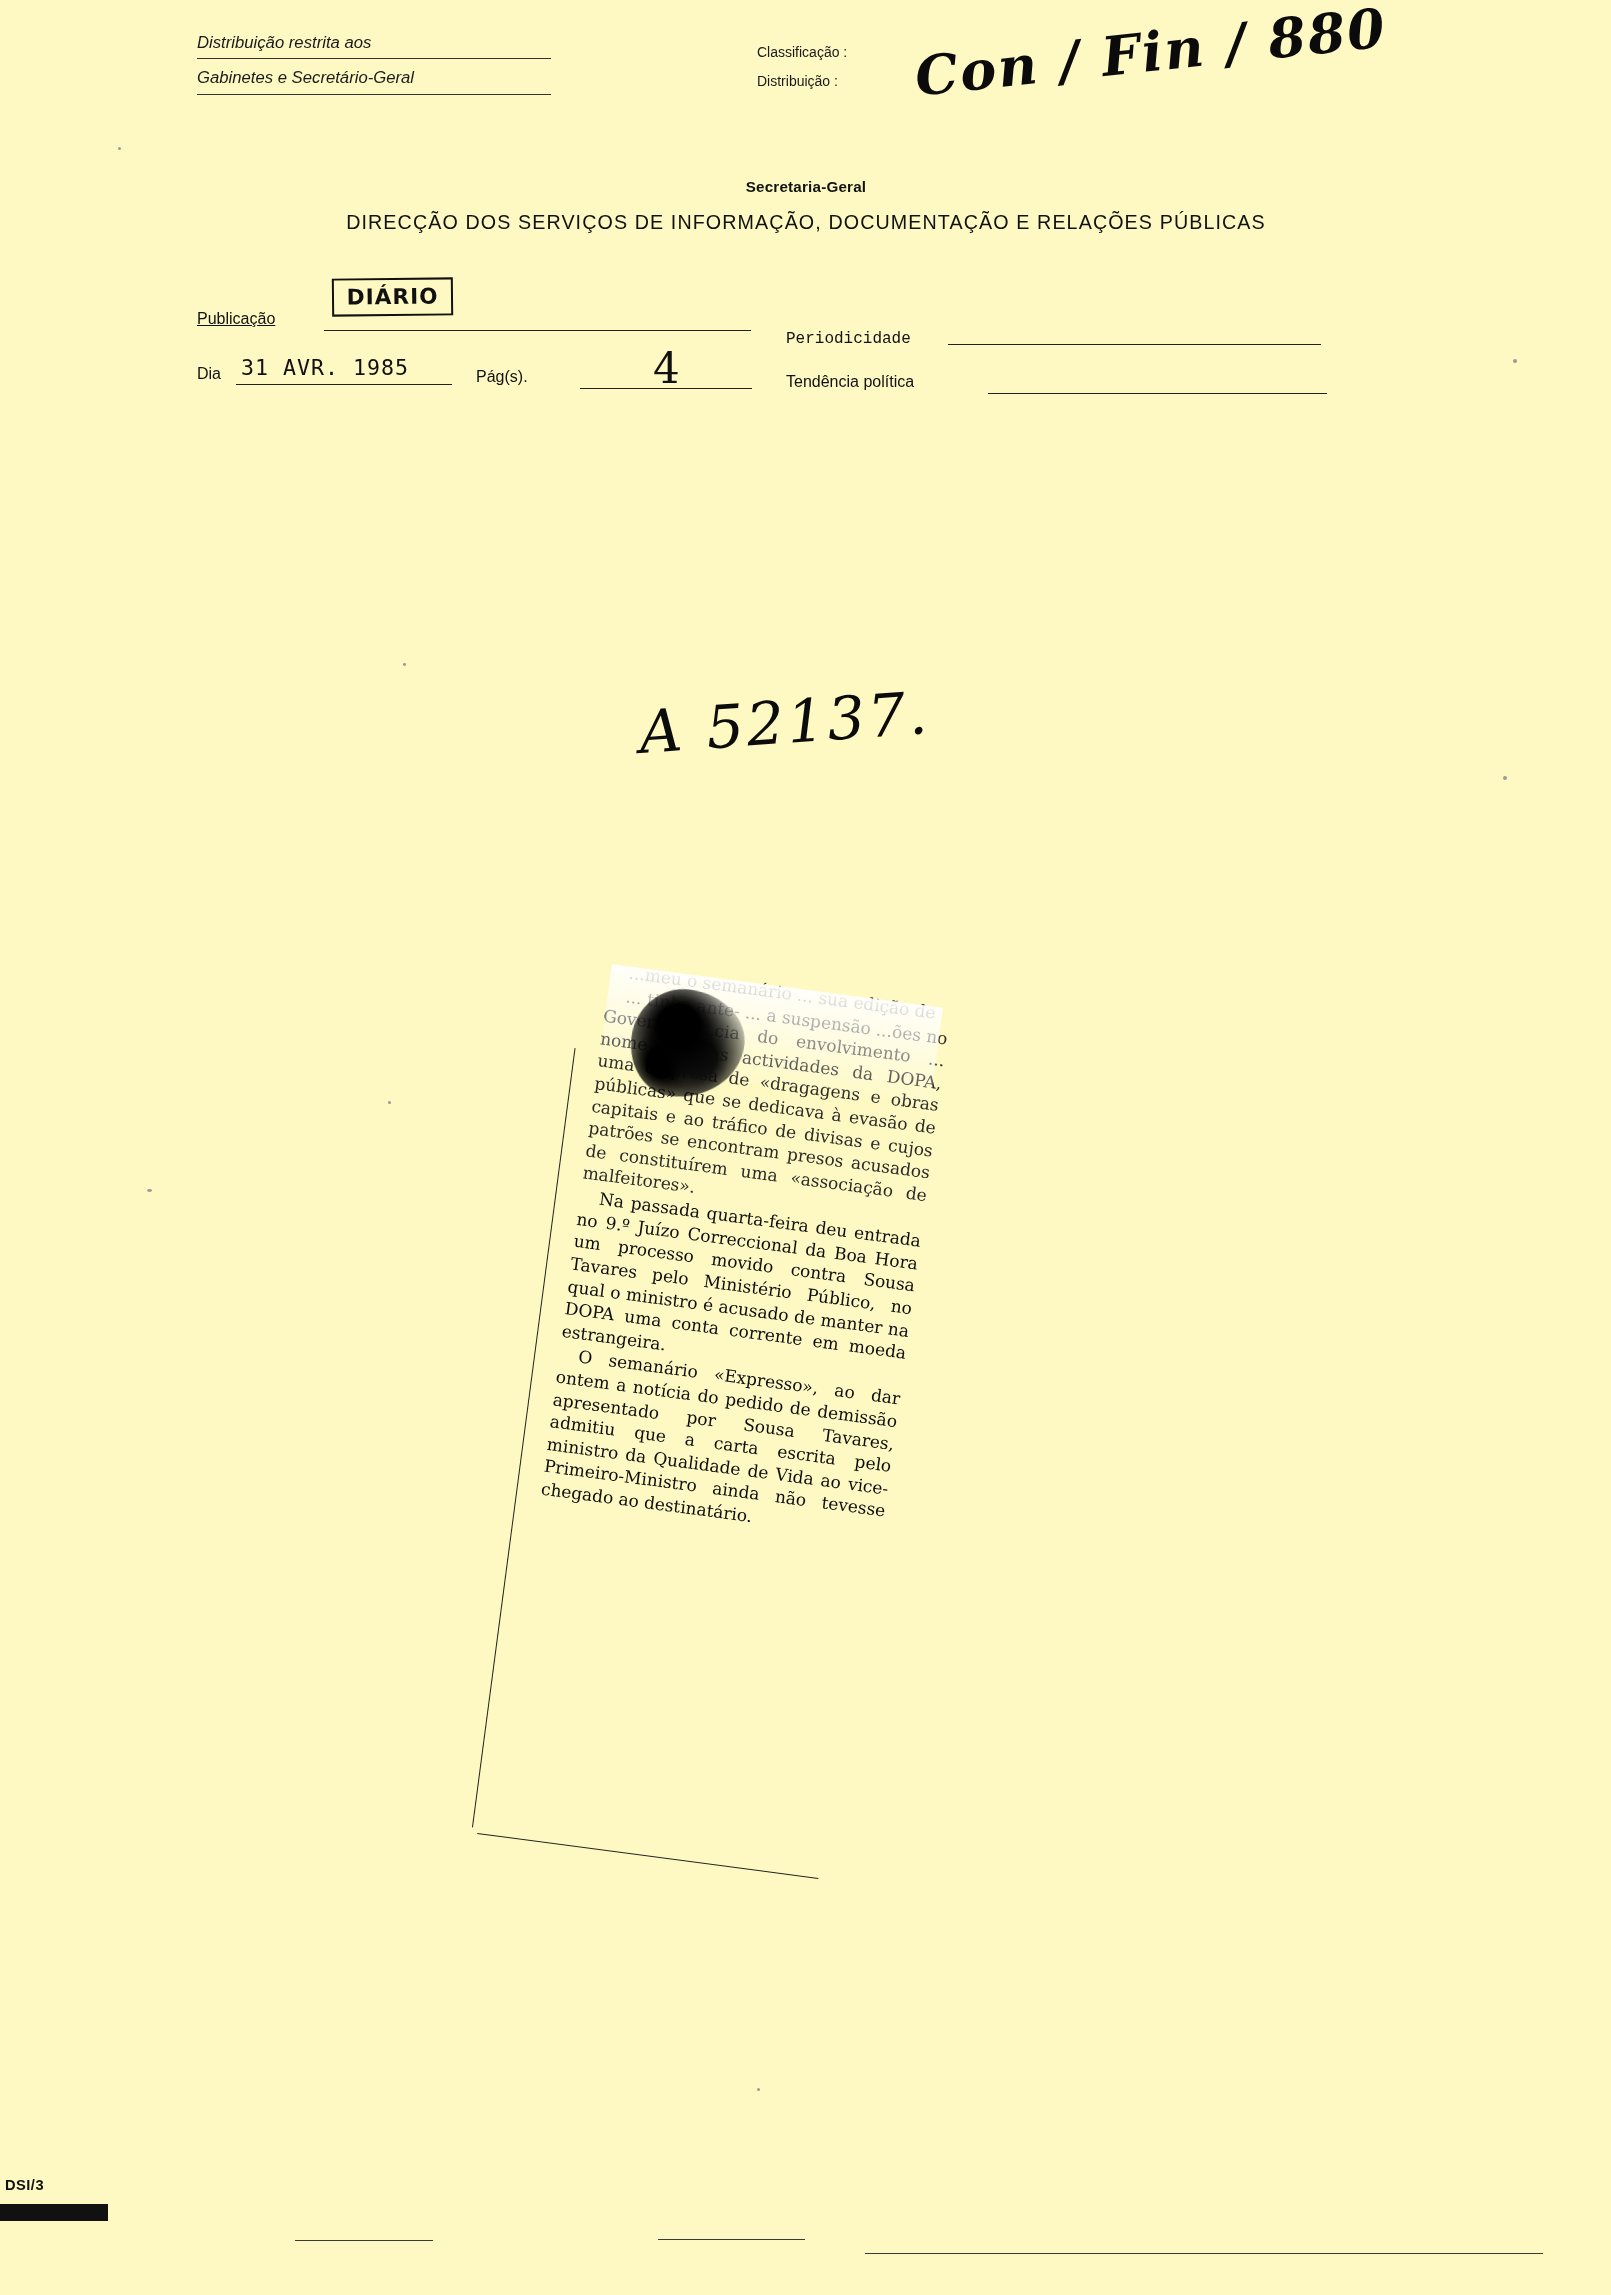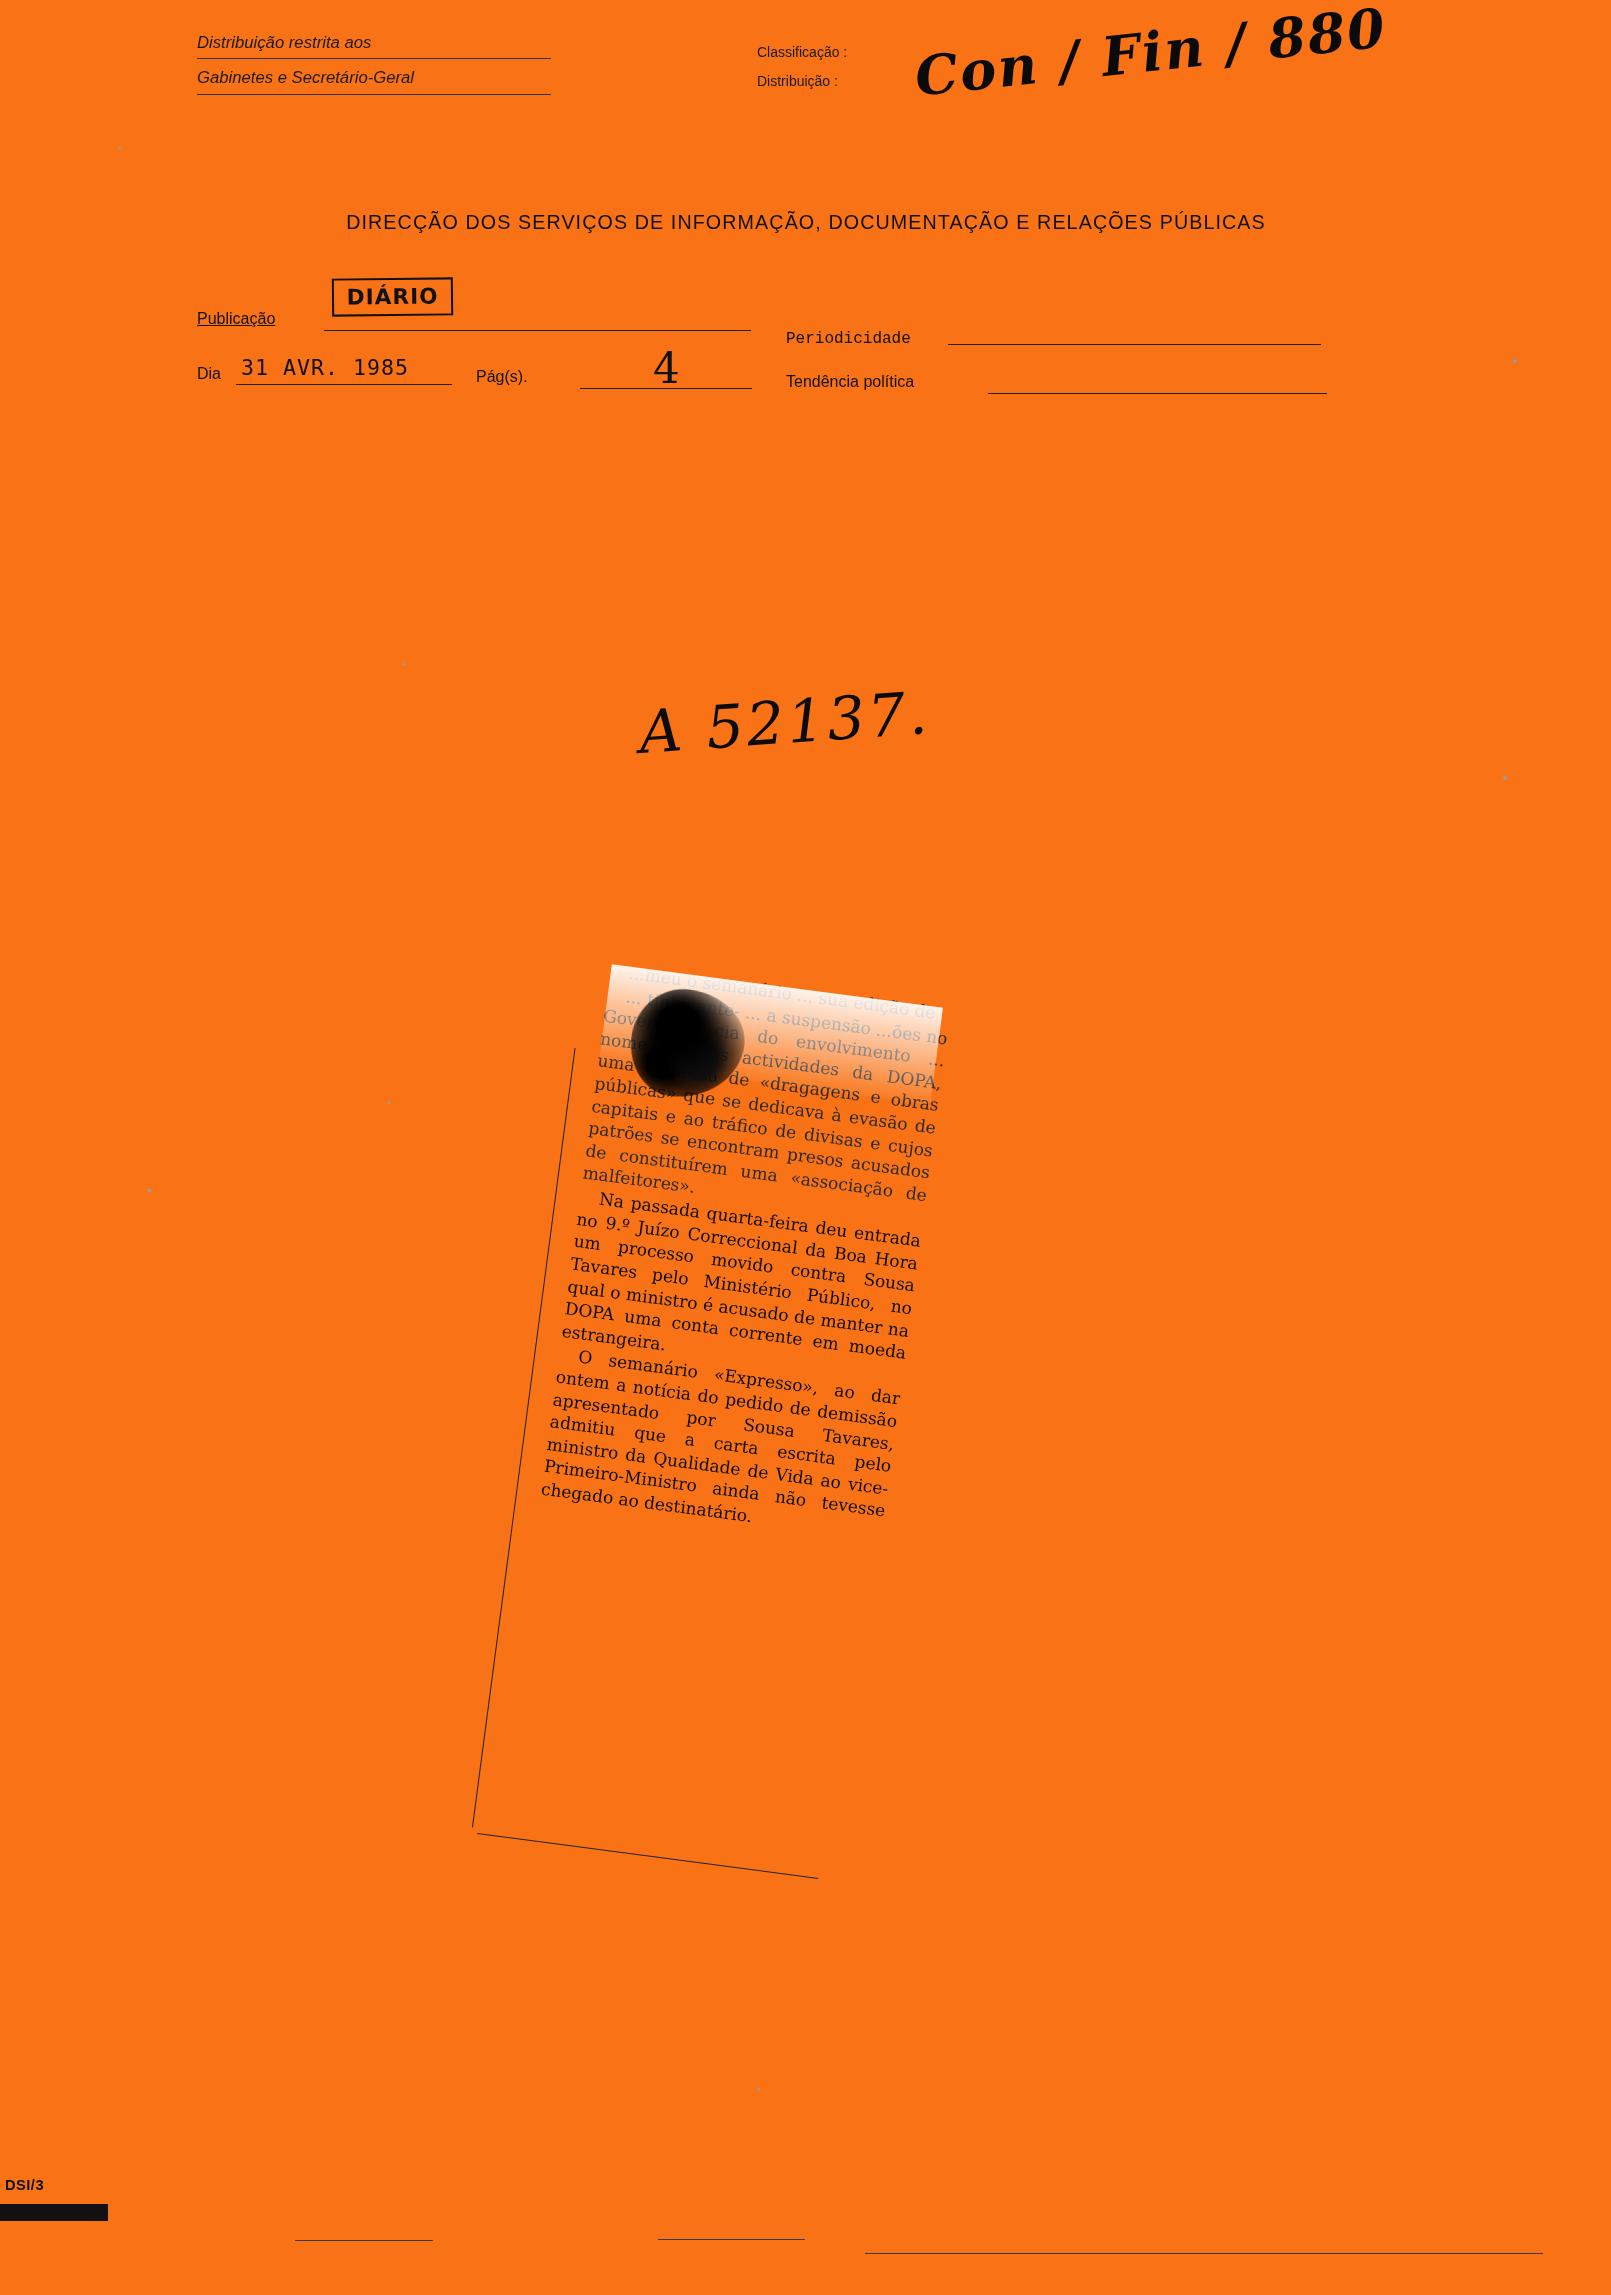--- a/index.html
+++ b/index.html
@@ -14,21 +14,21 @@
     font-family: "Liberation Sans", sans-serif;
     color: #111;
     overflow: hidden;
   }
 
   .page {
     position: absolute;
     left: 0; top: 0;
     width: 1612px;
     height: 2295px;
-    background: #f97316;
+    background: #fef9c3;
   }
 
   
   .hdr-distrib {
     position: absolute;
     left: 197px;
     top: 29.5px;
     width: 354px;
     font-style: italic;
     font-size: 16.7px;
@@ -331,20 +331,21 @@
     <div class="ln">Gabinetes e Secretário-Geral</div>
   </div>
 
   <div class="hdr-class">
     <span class="lbl">Classificação :</span>
     <span class="lbl">Distribuição :</span>
   </div>
 
   <div class="handwrite hw-class">Con / Fin / 880</div>
 
+  <div class="title-sub">Secretaria-Geral</div>
   <div class="title-dir">DIRECÇÃO DOS SERVIÇOS DE INFORMAÇÃO, DOCUMENTAÇÃO E RELAÇÕES PÚBLICAS</div>
 
   <div class="pub-label">Publicação</div>
   <div class="pub-stamp">DIÁRIO</div>
   <div class="rule-pub"></div>
 
   <div class="per-label">Periodicidade</div>
   <div class="rule-per"></div>
 
   <div class="dia-label">Dia</div>

